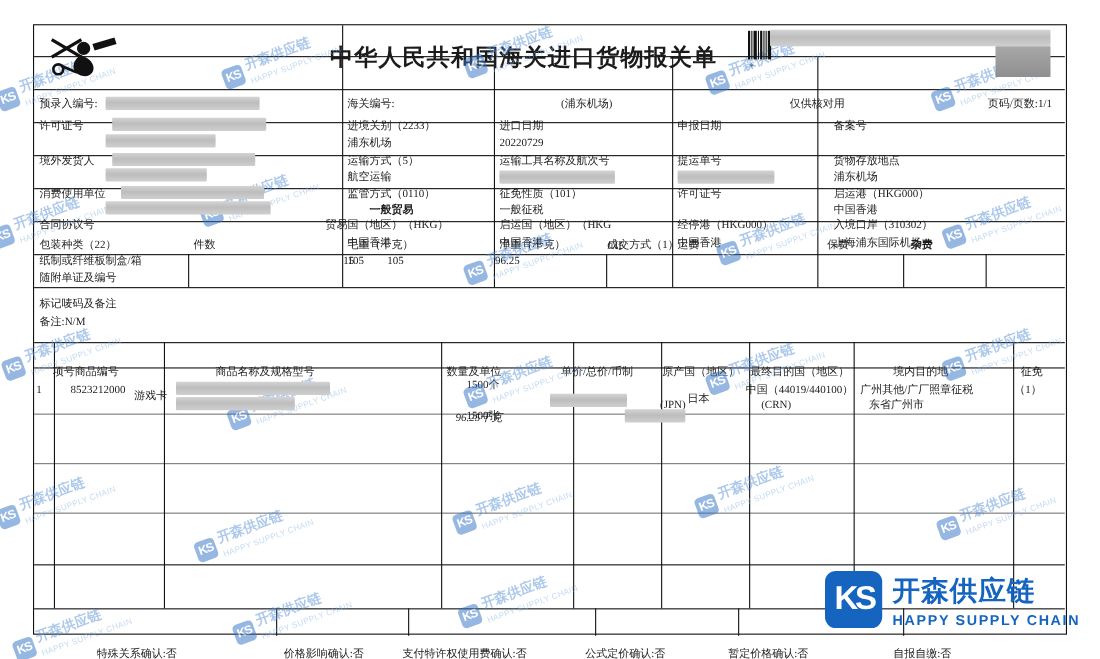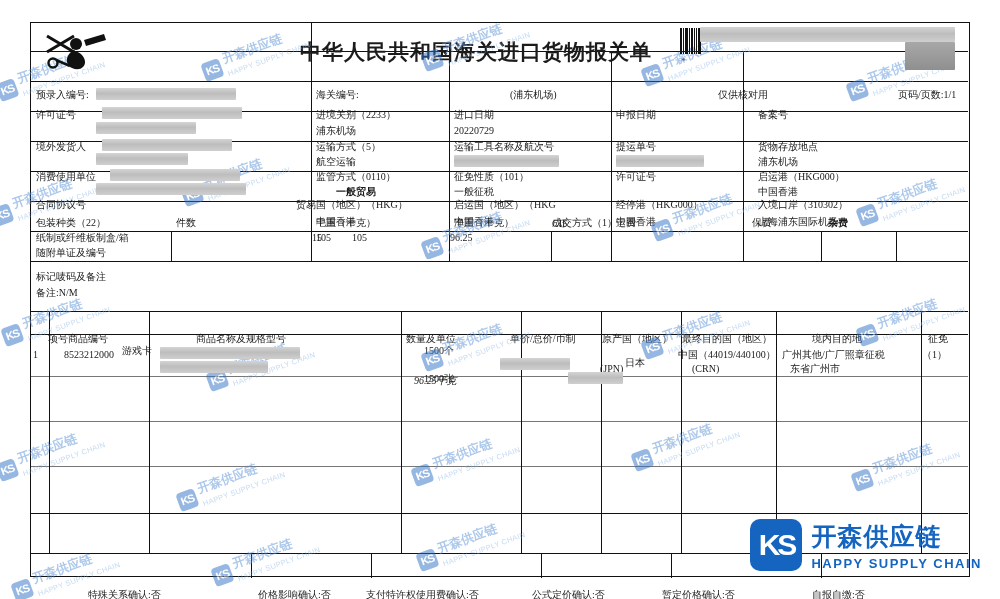--- a/index.html
+++ b/index.html
@@ -435,21 +435,21 @@
 <div class="t s" style="left:196px;top:332px;text-align:right;">商品名称及规格型号</div>
 <div class="t s" style="left:406px;top:332px;">数量及单位</div>
 <div class="t s" style="left:510px;top:332px;">单价/总价/币制</div>
 <div class="t s" style="left:602px;top:332px;">原产国（地区）</div>
 <div class="t s" style="left:682px;top:332px;">最终目的国（地区）</div>
 <div class="t s" style="left:812px;top:332px;">境内目的地</div>
 <div class="t s" style="left:928px;top:332px;">征免</div>
 
 <div class="t s" style="left:33px;top:348px;">1</div>
 <div class="t s" style="left:64px;top:348px;">8523212000</div>
-<div class="t s" style="left:122px;top:344px;text-align:right;">游戏卡</div>
+<div class="t s" style="left:122px;top:354px;text-align:right;">游戏卡</div>
 <div class="red" style="left:160px;top:347px;width:140px;height:12px;"></div>
 <div class="red" style="left:160px;top:361px;width:108px;height:12px;"></div>
 
 <div class="t s" style="left:424px;top:344px;">1500个</div>
 <div class="t s" style="left:414px;top:374px;font-style:italic;">96.25千克</div>
 <div class="t s" style="left:424px;top:372px;">1500张</div>
 
 <div class="red" style="left:500px;top:358px;width:70px;height:12px;"></div>
 <div class="red" style="left:568px;top:372px;width:55px;height:12px;"></div>
 

